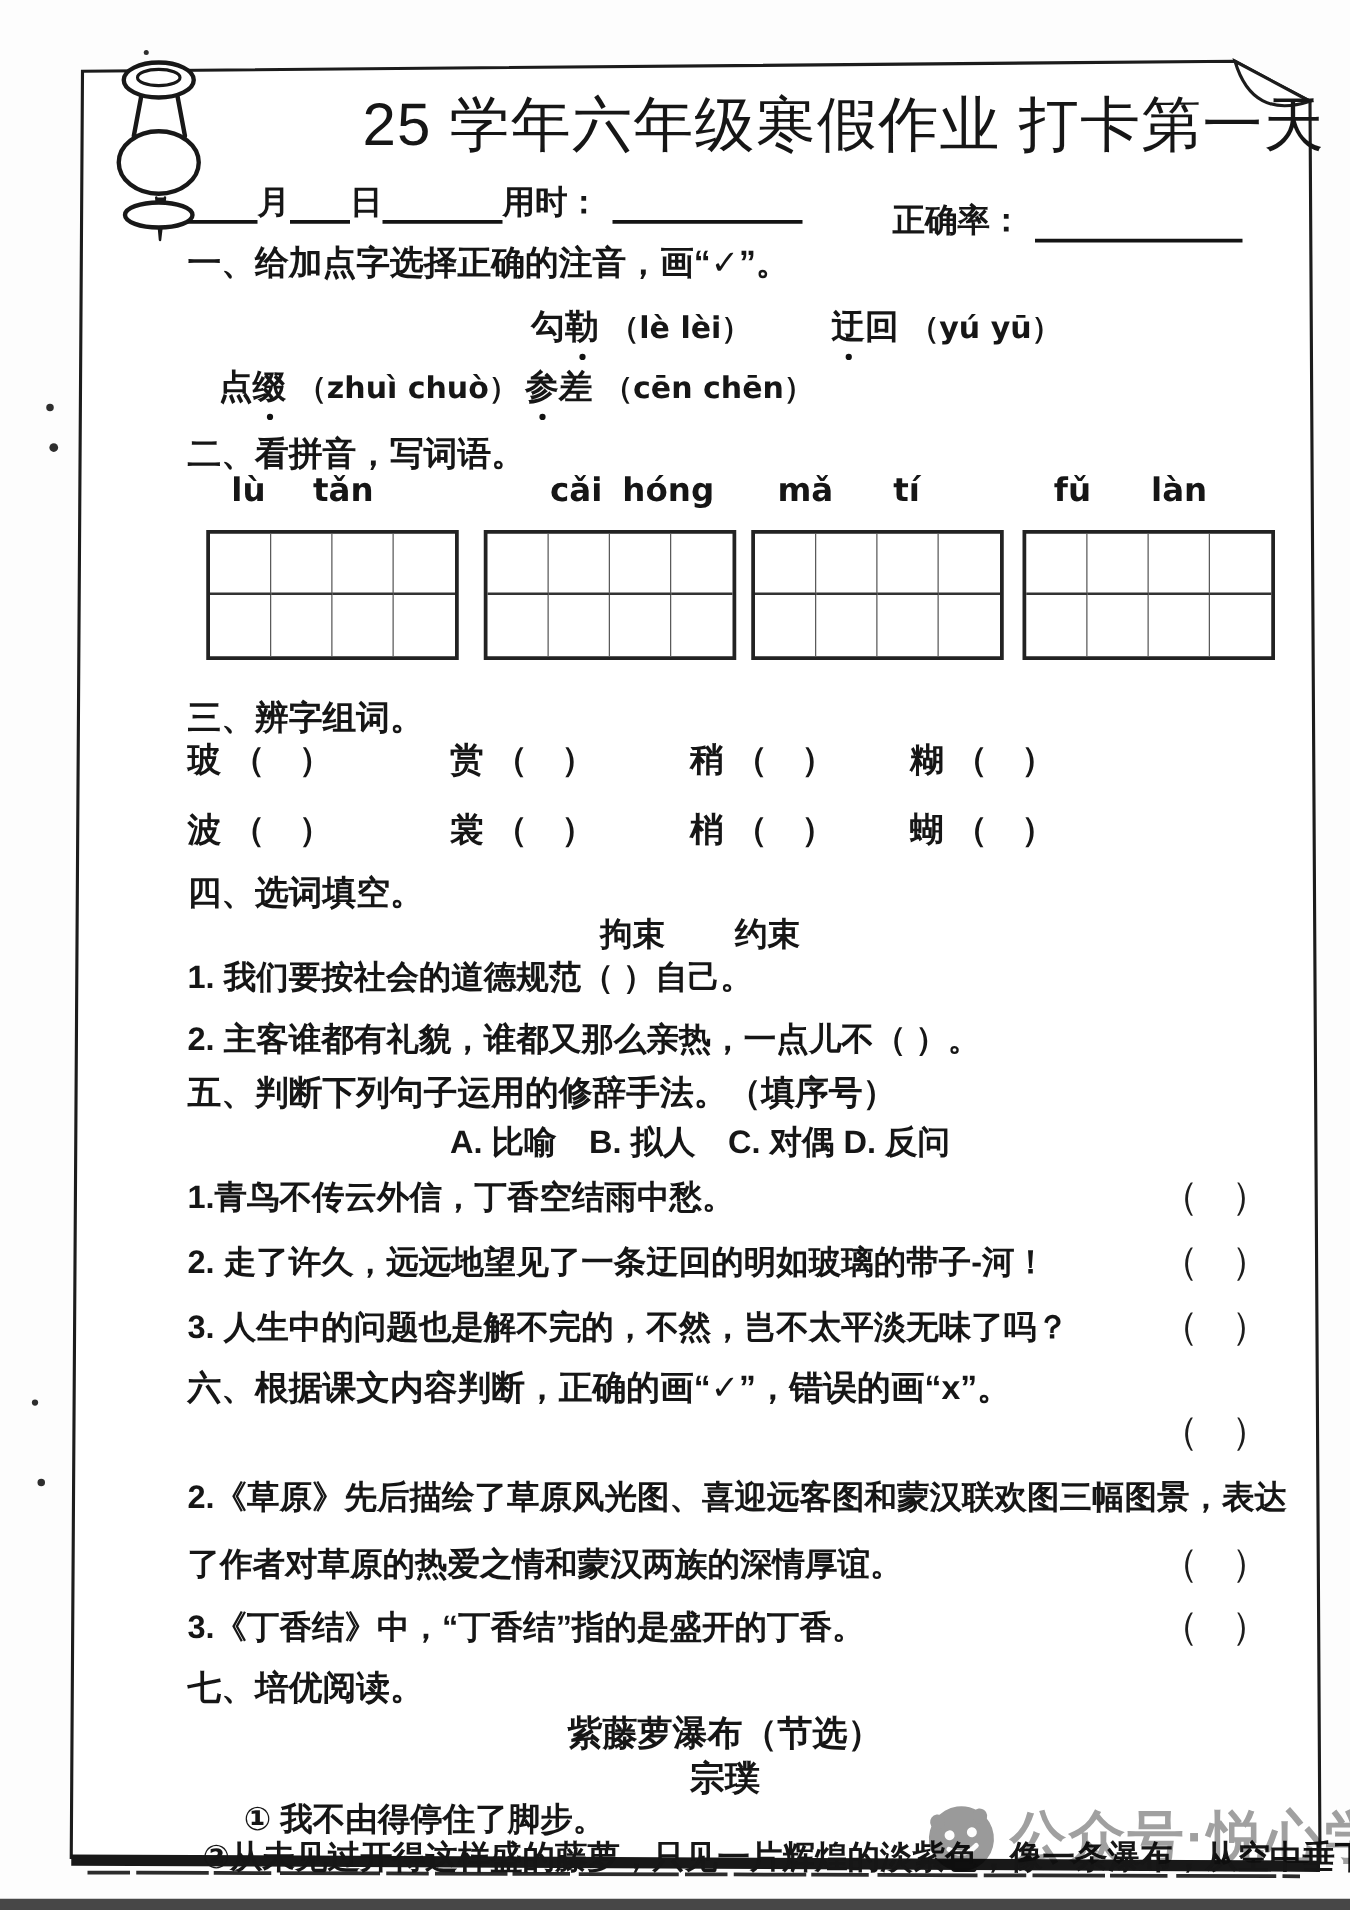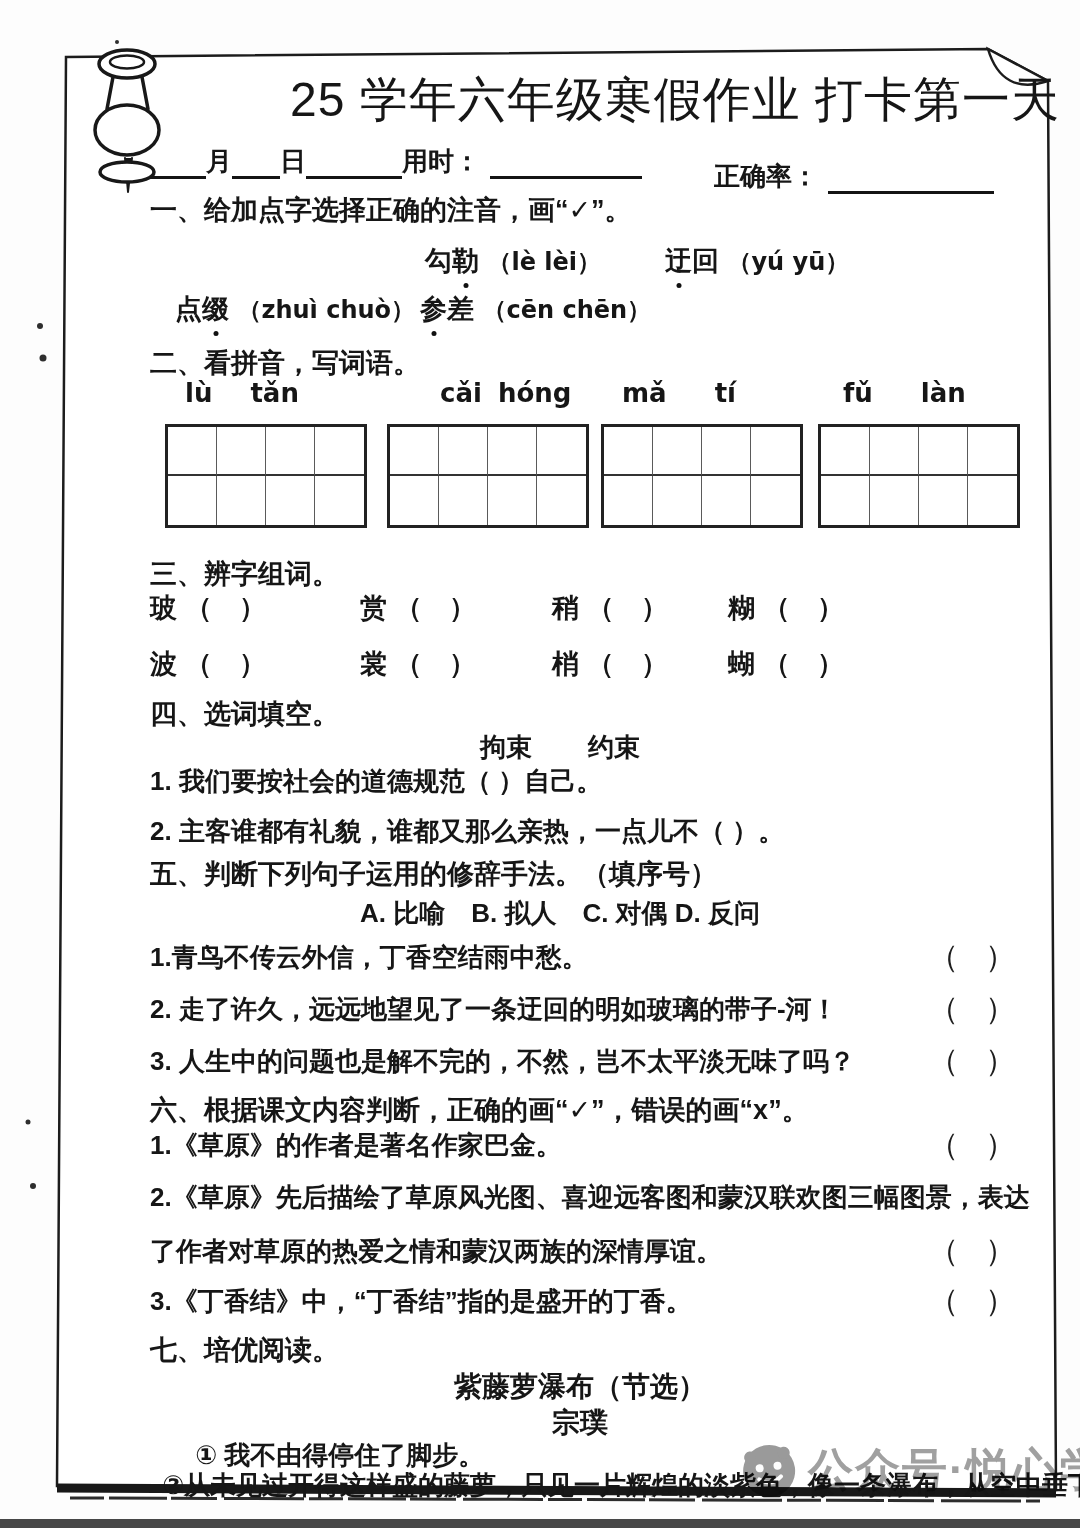--- a/index.html
+++ b/index.html
@@ -196,21 +196,20 @@
       <span>（</span>
       <span>）</span>
     </div>
   <div class="abs t" style="left:150px;top:1044px;">3. 人生中的问题也是解不完的，不然，岂不太平淡无味了吗？</div>
   <div class="ablank" style="left:928px;top:1040px;">
       <span>（</span>
       <span>）</span>
     </div>
 
   <div class="abs h" style="left:150px;top:1092px;">六、根据课文内容判断，正确的画“✓”，错误的画“x”。</div>
-  <div class="abs t" style="left:150px;top:1128px;">1.《草原》的作者是著名作家巴金。</div>
   <div class="ablank" style="left:928px;top:1124px;">
       <span>（</span>
       <span>）</span>
     </div>
   <div class="abs t" style="left:150px;top:1180px;">2.《草原》先后描绘了草原风光图、喜迎远客图和蒙汉联欢图三幅图景，表达</div>
   <div class="abs t" style="left:150px;top:1234px;">了作者对草原的热爱之情和蒙汉两族的深情厚谊。</div>
   <div class="ablank" style="left:928px;top:1230px;">
       <span>（</span>
       <span>）</span>
     </div>

